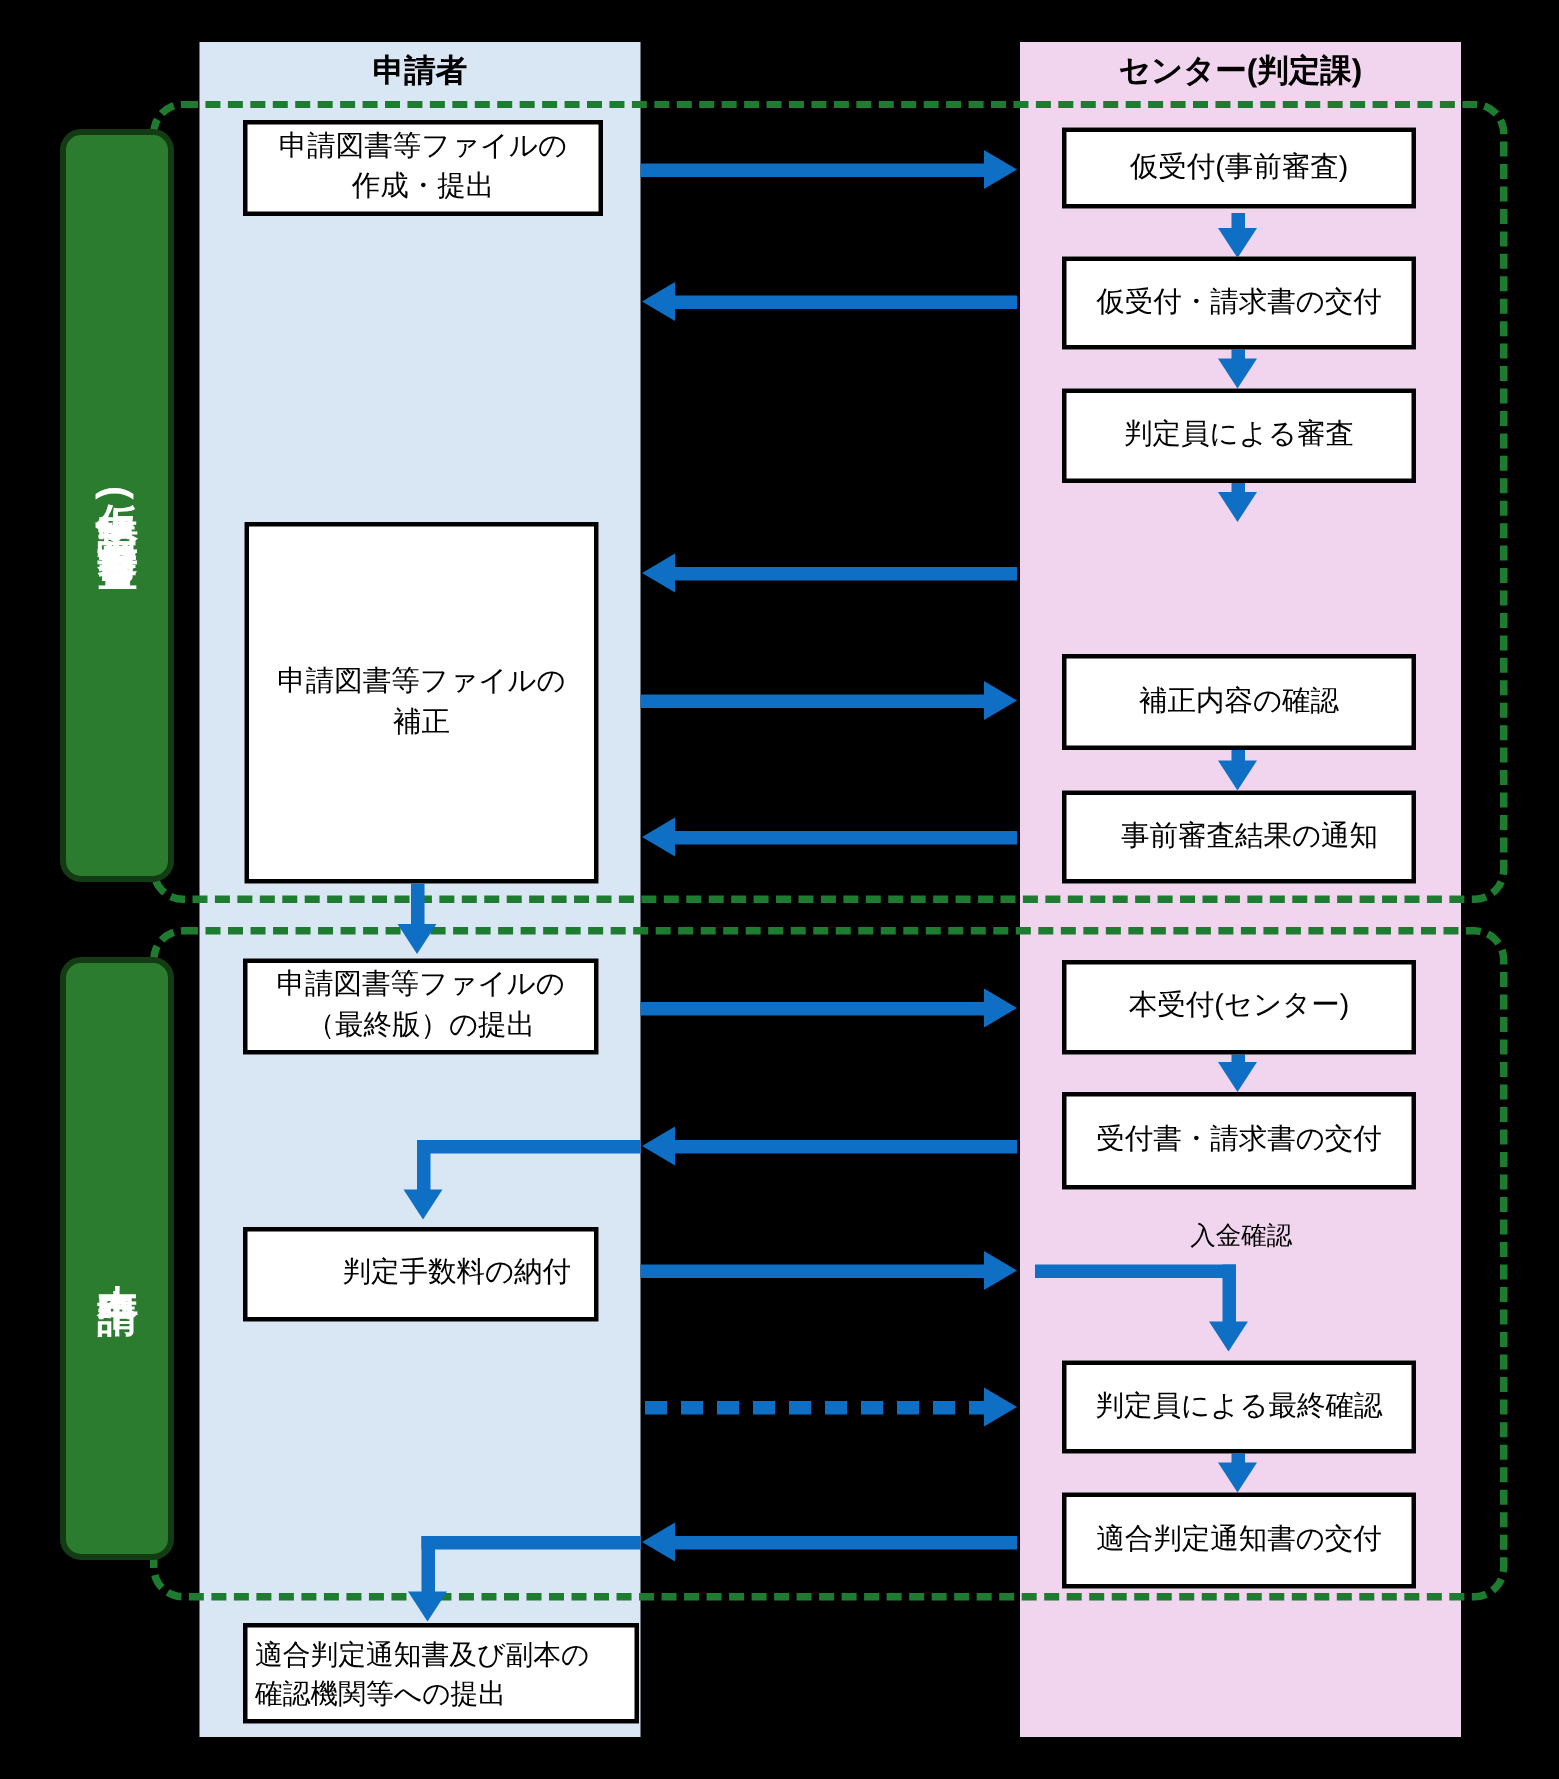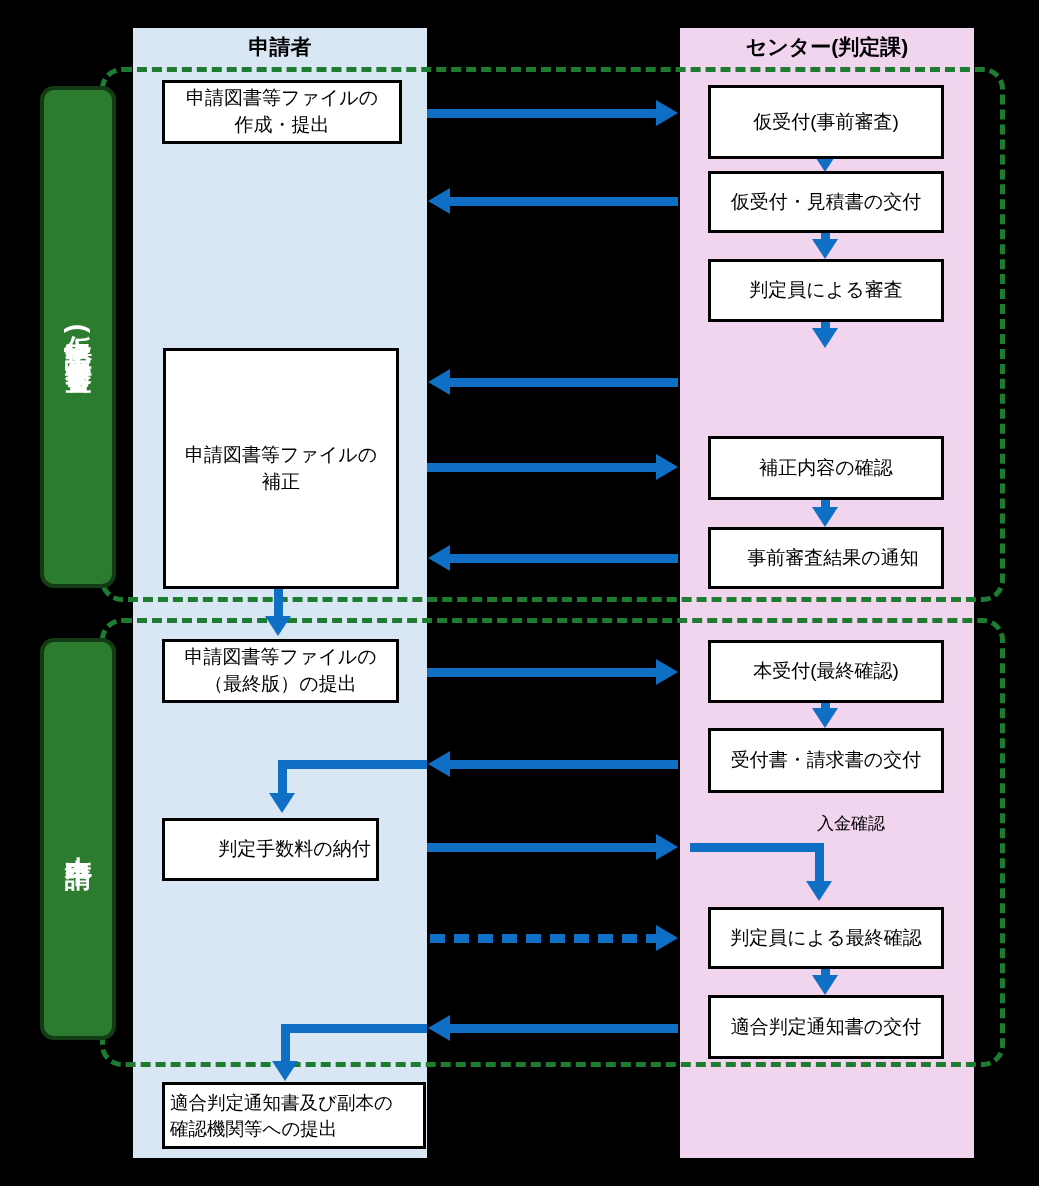--- a/index.html
+++ b/index.html
@@ -46,21 +46,21 @@
   .shaft-h-dashed{position:absolute;height:9px;z-index:4;
     background:repeating-linear-gradient(90deg,var(--arrow-blue) 0 15px,transparent 15px 24px);}
   .shaft-v{position:absolute;width:9px;background:var(--arrow-blue);z-index:4;}
   .head-right{position:absolute;width:0;height:0;border-top:13px solid transparent;
     border-bottom:13px solid transparent;border-left:22px solid var(--arrow-blue);z-index:4;}
   .head-left{position:absolute;width:0;height:0;border-top:13px solid transparent;
     border-bottom:13px solid transparent;border-right:22px solid var(--arrow-blue);z-index:4;}
   .head-down{position:absolute;width:0;height:0;border-left:13px solid transparent;
     border-right:13px solid transparent;border-top:20px solid var(--arrow-blue);z-index:4;}
 
-  .small-label{position:absolute;font-size:17px;color:#000;z-index:4;text-align:right;}
+  .small-label{position:absolute;font-size:17px;color:#000;z-index:4;text-align:center;}
 </style>
 </head>
 <body>
 
 <div id="canvas">
 
   <div class="col col-left">
     <div class="col-header">申請者</div>
   </div>
   <div class="col col-right">
@@ -82,45 +82,45 @@
     <span>作成・提出</span>
   </div>
   <div class="box" style="left:163px;top:348px;width:236px;height:241px;">
     <span>申請図書等ファイルの</span>
     <span>補正</span>
   </div>
   <div class="box" style="left:162px;top:639px;width:237px;height:64px;">
     <span>申請図書等ファイルの</span>
     <span>（最終版）の提出</span>
   </div>
-  <div class="box" style="left:162px;top:818px;width:217px;height:63px;padding-left:48px;">
+  <div class="box" style="left:162px;top:818px;width:237px;height:63px;padding-left:48px;">
     <span>判定手数料の納付</span>
   </div>
   <div class="box box-left-align" style="left:162px;top:1082px;width:264px;height:67px;">
     <span>適合判定通知書及び副本の</span>
     <span>確認機関等への提出</span>
   </div>
 
-  <div class="box" style="left:708px;top:85px;width:236px;height:74px;">
+  <div class="box" style="left:708px;top:85px;width:236px;height:54px;">
     <span>仮受付(事前審査)</span>
   </div>
   <div class="box" style="left:708px;top:171px;width:236px;height:62px;">
-    <span>仮受付・見積書の交付</span>
+    <span>仮受付・請求書の交付</span>
   </div>
   <div class="box" style="left:708px;top:259px;width:236px;height:63px;">
     <span>判定員による審査</span>
   </div>
   <div class="box" style="left:708px;top:436px;width:236px;height:64px;">
     <span>補正内容の確認</span>
   </div>
   <div class="box" style="left:708px;top:527px;width:236px;height:62px;padding-left:14px;">
     <span>事前審査結果の通知</span>
   </div>
   <div class="box" style="left:708px;top:640px;width:236px;height:63px;">
-    <span>本受付(最終確認)</span>
+    <span>本受付(センター)</span>
   </div>
   <div class="box" style="left:708px;top:728px;width:236px;height:65px;">
     <span>受付書・請求書の交付</span>
   </div>
   <div class="box" style="left:708px;top:907px;width:236px;height:62px;">
     <span>判定員による最終確認</span>
   </div>
   <div class="box" style="left:708px;top:995px;width:236px;height:64px;">
     <span>適合判定通知書の交付</span>
   </div>

